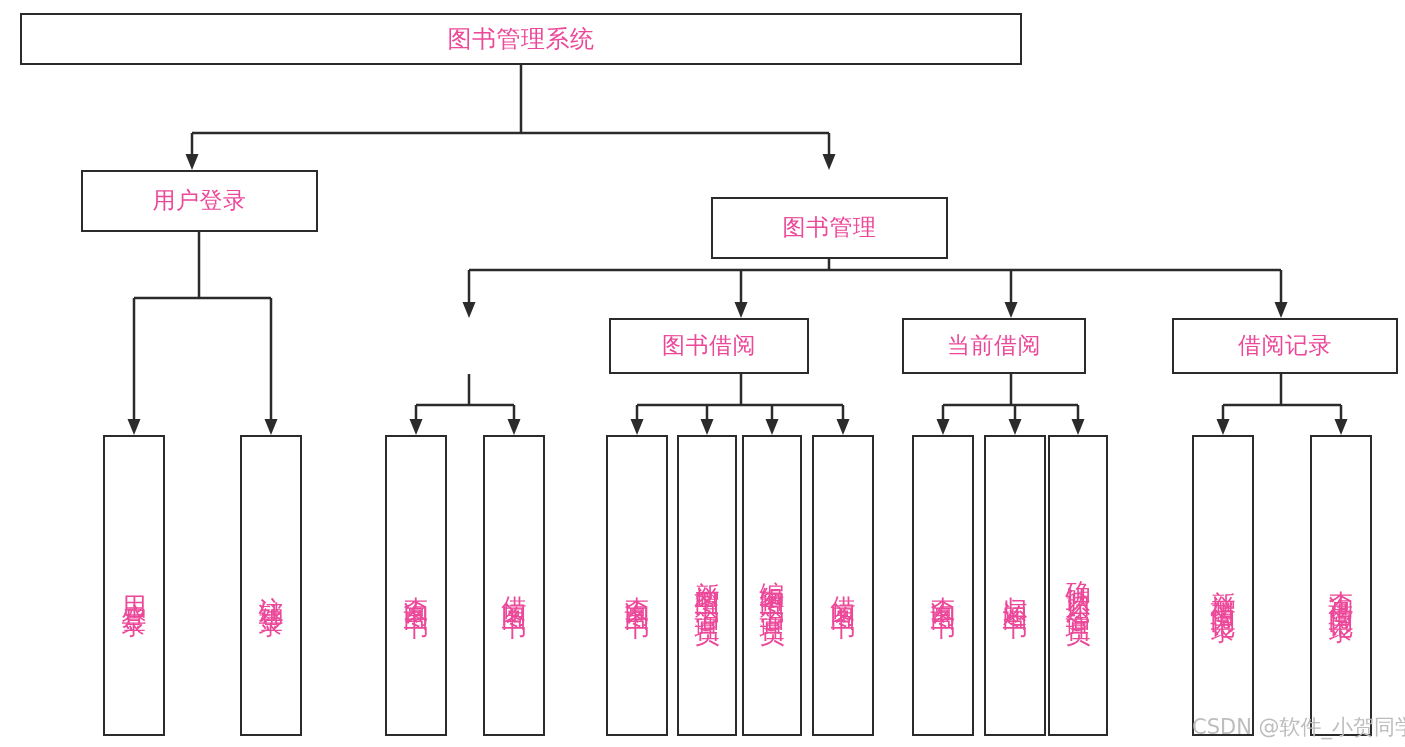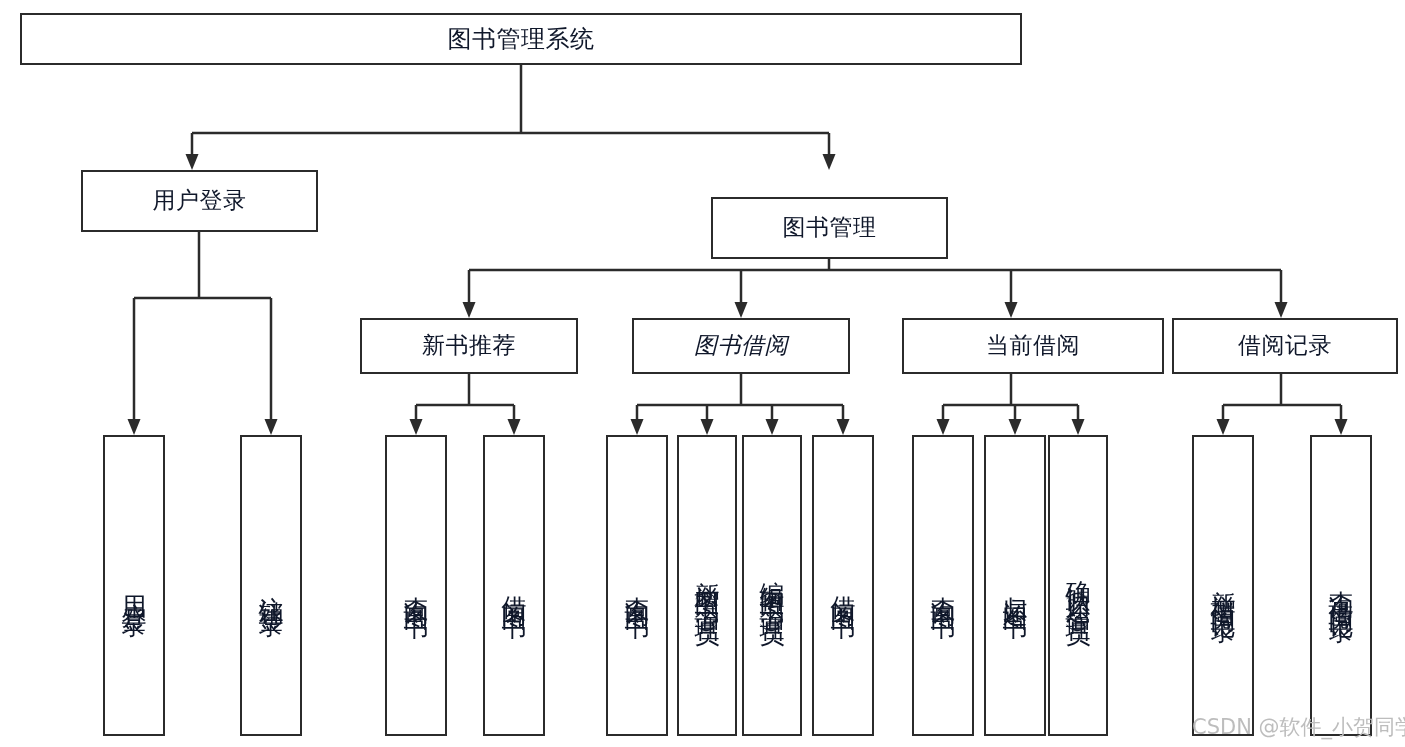--- a/index.html
+++ b/index.html
@@ -34,21 +34,21 @@
     display: flex;
     align-items: center;
     justify-content: center;
     color: #3a3a3a;
     z-index: 2;
   }
   .node-label {
     display: block;
     text-align: center;
     line-height: 1.18;
-    color: #0f172a;
+    color: #ec4899;
   }
   
   .node.horiz .node-label {
     font-size: 23px;
     letter-spacing: 0.5px;
     white-space: nowrap;
   }
   .node.title .node-label {
     font-size: 24px;
   }
@@ -143,27 +143,24 @@
     <span class="node-label">图书管理系统</span>
   </div>
 
   <div class="node horiz" style="left: 81px; top: 170px; width: 237px; height: 62px;">
     <span class="node-label">用户登录</span>
   </div>
   <div class="node horiz" style="left: 711px; top: 170px; width: 237px; height: 62px; margin-top: 27px;">
     <span class="node-label">图书管理</span>
   </div>
 
-  <div class="node horiz" style="left: 360px; top: 318px; width: 218px; height: 56px;">
-    <span class="node-label">新书推荐</span>
-  </div>
-  <div class="node horiz" style="left: 632px; top: 318px; width: 218px; height: 56px; font-style: italic;">
+  <div class="node horiz" style="left: 609px; top: 318px; width: 200px; height: 56px;">
     <span class="node-label">图书借阅</span>
   </div>
-  <div class="node horiz" style="left: 902px; top: 318px; width: 262px; height: 56px;">
+  <div class="node horiz" style="left: 902px; top: 318px; width: 184px; height: 56px;">
     <span class="node-label">当前借阅</span>
   </div>
   <div class="node horiz" style="left: 1172px; top: 318px; width: 226px; height: 56px;">
     <span class="node-label">借阅记录</span>
   </div>
 
   <div class="node vert" style="left: 103px; top: 435px; width: 62px; height: 301px;">
     <span class="node-label" style="margin-top: 138.5px;">用户登录</span>
   </div>
   <div class="node vert" style="left: 240px; top: 435px; width: 62px; height: 301px;">

